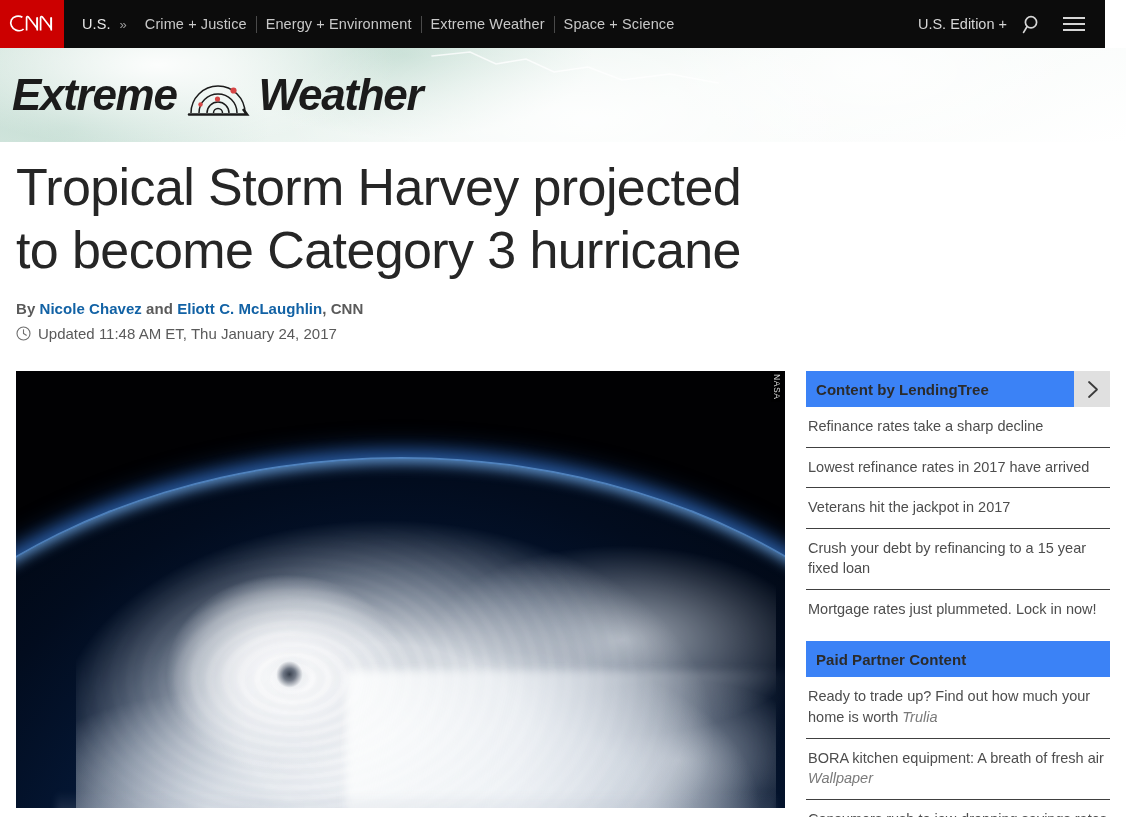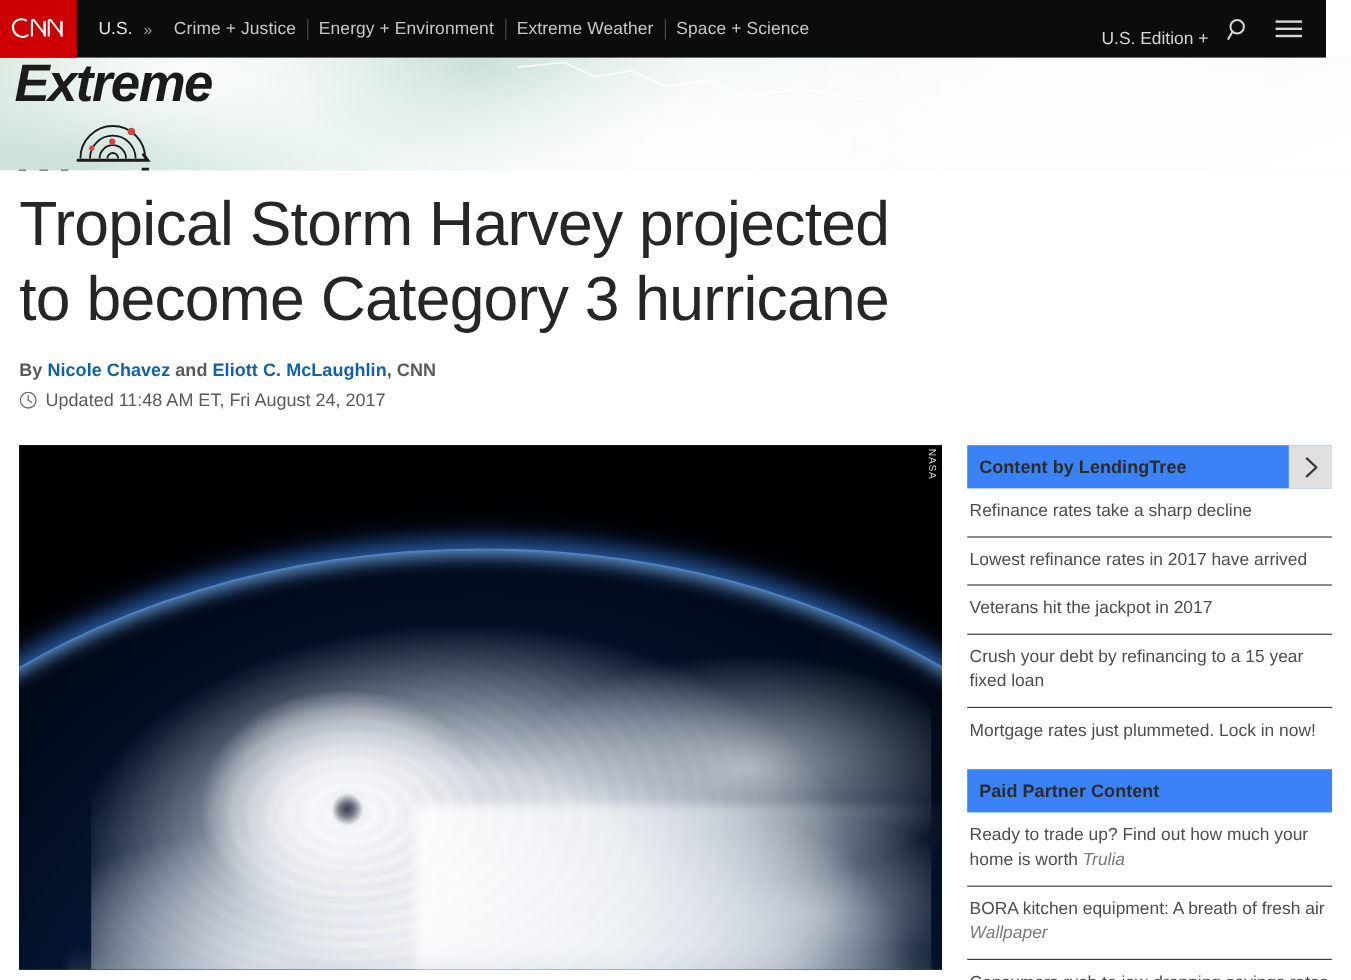--- a/index.html
+++ b/index.html
@@ -60,21 +60,21 @@
   }
   .nav-sep {
     width: 1px;
     height: 17px;
     background: #4a4a4a;
     flex: 0 0 auto;
   }
 
   .nav-right {
     display: flex;
-    align-items: flex-end;
+    align-items: center;
     margin-right: 14px;
     flex: 0 0 auto;
   }
   .nav-edition {
     color: #d6d6d6;
     font-size: 14.5px;
     white-space: nowrap;
   }
   .nav-icon-btn {
     display: flex;
@@ -118,21 +118,20 @@
     width: 290px; height: 36px;
     opacity: 0.85;
   }
   .banner-inner {
     position: absolute;
     left: 12px;
     top: 0;
     height: 94px;
     display: flex;
     align-items: center;
-    flex-direction: column;
   }
   .banner-word {
     font-size: 44px;
     font-weight: 700;
     font-style: italic;
     color: #1b1b1b;
     letter-spacing: -1.3px;
     line-height: 1;
   }
   .banner-icon { margin: 0 6px; display: flex; align-items: flex-end; }
@@ -403,21 +402,21 @@
   </div>
 
   <div class="timestamp">
     <span class="clock-icon">
       <svg width="15" height="15" viewBox="0 0 15 15">
         <circle cx="7.5" cy="7.5" r="6.5" fill="none" stroke="#6e6e6e" stroke-width="1.1"></circle>
         <line x1="7.5" y1="7.5" x2="7.5" y2="3.8" stroke="#6e6e6e" stroke-width="1.1" stroke-linecap="round"></line>
         <line x1="7.5" y1="7.5" x2="10.3" y2="9.2" stroke="#6e6e6e" stroke-width="1.1" stroke-linecap="round"></line>
       </svg>
     </span>
-    <span>Updated 11:48 AM ET, Fri August 24, 2017</span>
+    <span>Updated 11:48 AM ET, Thu January 24, 2017</span>
   </div>
 </div>
 
 <div class="hero">
   <div class="hero-space"></div>
   <div class="hero-limb"></div>
   <div class="hero-atmo"></div>
   <div class="storm"></div>
   <div class="storm-bands"></div>
   <div class="storm-tail"></div>

